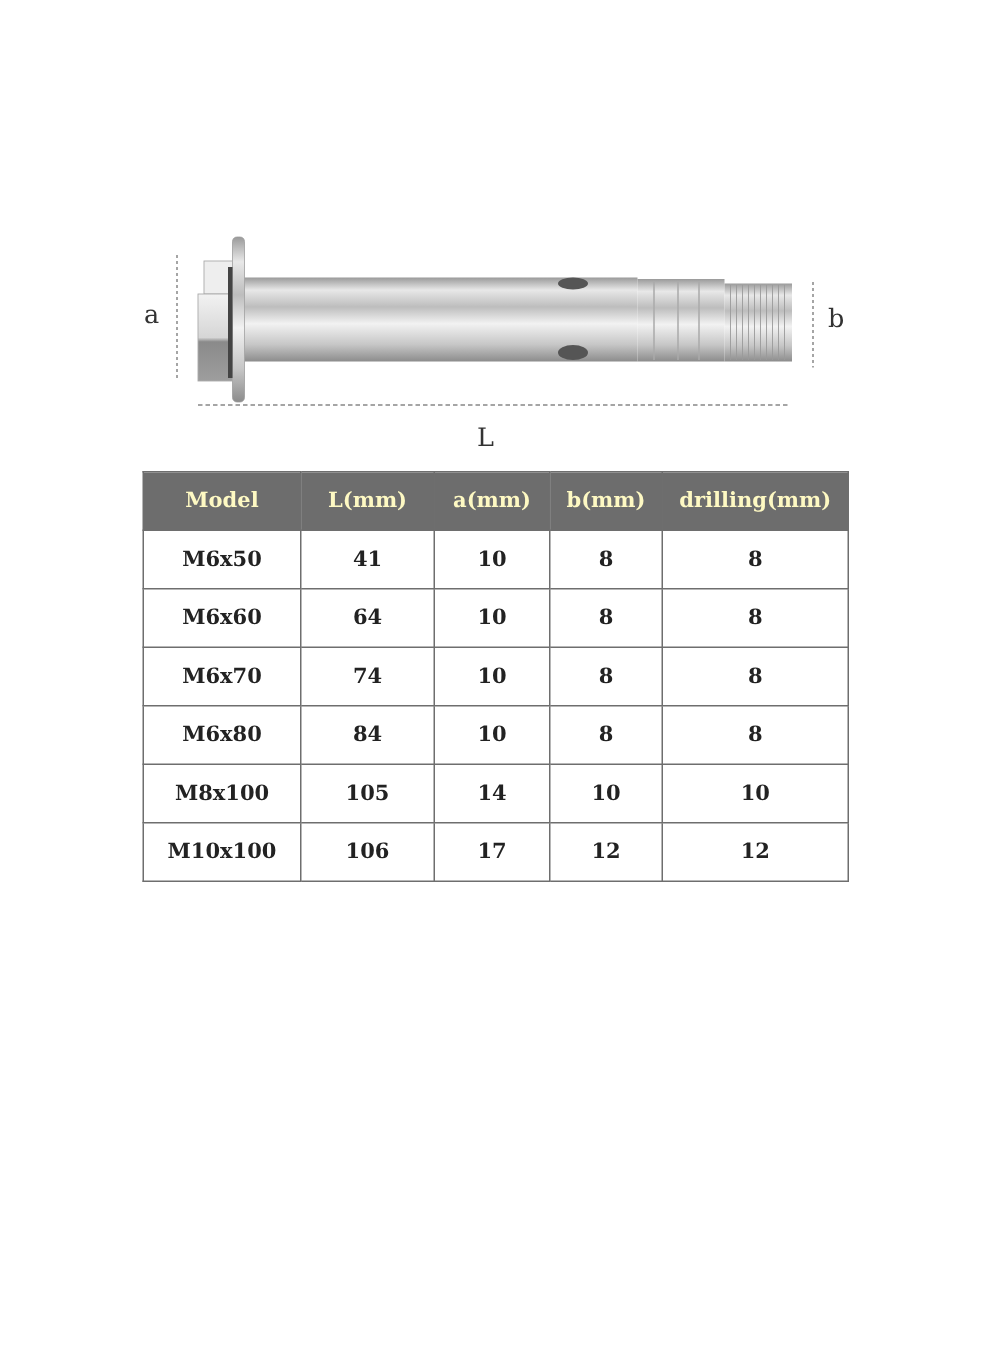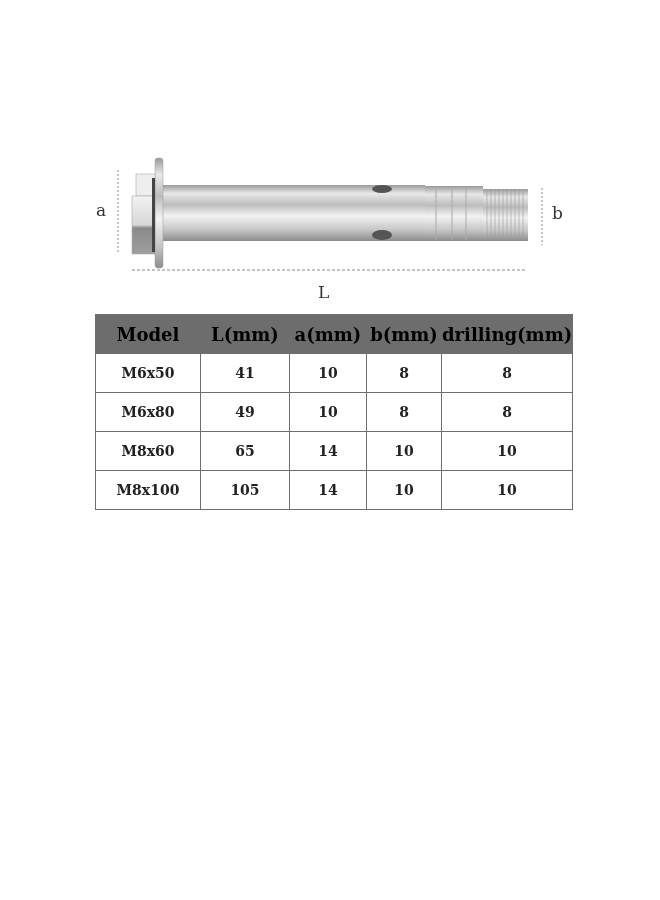--- a/index.html
+++ b/index.html
@@ -1,21 +1,21 @@
 <!DOCTYPE html>
 <html><head>
 <meta charset="utf-8">
 <style>
   html, body { margin: 0; padding: 0; background: #ffffff; }
   body { width: 660px; height: 900px; position: relative; overflow: hidden; font-family: "DejaVu Serif", serif; }
   .diagram { position: absolute; left: 0; top: 0; width: 660px; height: 310px; }
   .dim-label { position: absolute; font-family: "DejaVu Serif", serif; font-size: 17px; color: #333; }
   .spec-table { position: absolute; left: 95px; top: 314px; border-collapse: collapse; }
   .spec-table th, .spec-table td { border: 1px solid #6e6e6e; text-align: center; padding: 0; font-weight: bold; }
-  .spec-table th { background: #6d6d6d; color: #000000; height: 38px; font-size: 18px; }
+  .spec-table th { background: #6d6d6d; color: #fef9c3; height: 38px; font-size: 14px; }
   .spec-table td { height: 38px; font-size: 14px; color: #222; background: #fff; }
 </style>
 </head>
 <body>
 
 <div class="diagram">
   <svg width="660" height="310">
     <defs>
       <linearGradient id="metal" x1="0" y1="0" x2="0" y2="1">
         <stop offset="0" stop-color="#9a9a9a"></stop>
@@ -90,34 +90,48 @@
   </thead>
   <tbody>
     <tr>
       <td>M6x50</td>
         <td>41</td>
         <td>10</td>
         <td>8</td>
         <td>8</td>
     </tr>
     <tr>
-      <td>M6x80</td>
-        <td>49</td>
+      <td>M6x60</td>
+        <td>64</td>
         <td>10</td>
         <td>8</td>
         <td>8</td>
     </tr>
     <tr>
-      <td>M8x60</td>
-        <td>65</td>
-        <td>14</td>
+      <td>M6x70</td>
+        <td>74</td>
         <td>10</td>
+        <td>8</td>
+        <td>8</td>
+    </tr>
+    <tr>
+      <td>M6x80</td>
+        <td>84</td>
         <td>10</td>
+        <td>8</td>
+        <td>8</td>
     </tr>
     <tr>
       <td>M8x100</td>
         <td>105</td>
         <td>14</td>
         <td>10</td>
         <td>10</td>
     </tr>
+    <tr>
+      <td>M10x100</td>
+        <td>106</td>
+        <td>17</td>
+        <td>12</td>
+        <td>12</td>
+    </tr>
   </tbody>
 </table>
 
 </body></html>

